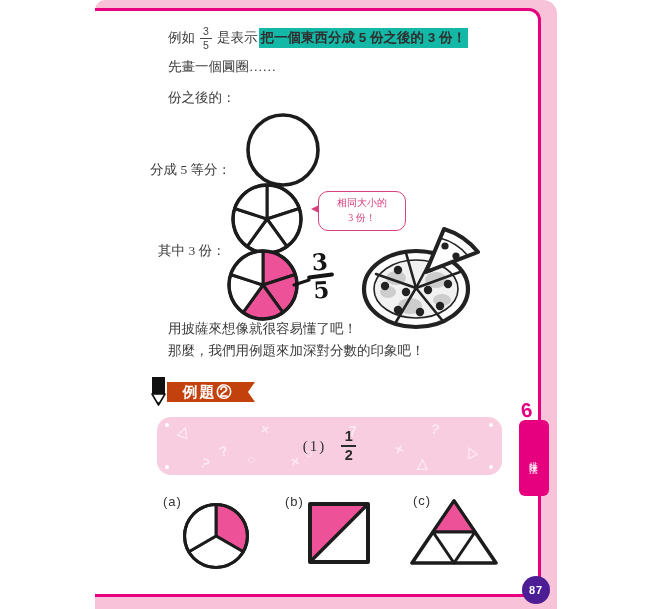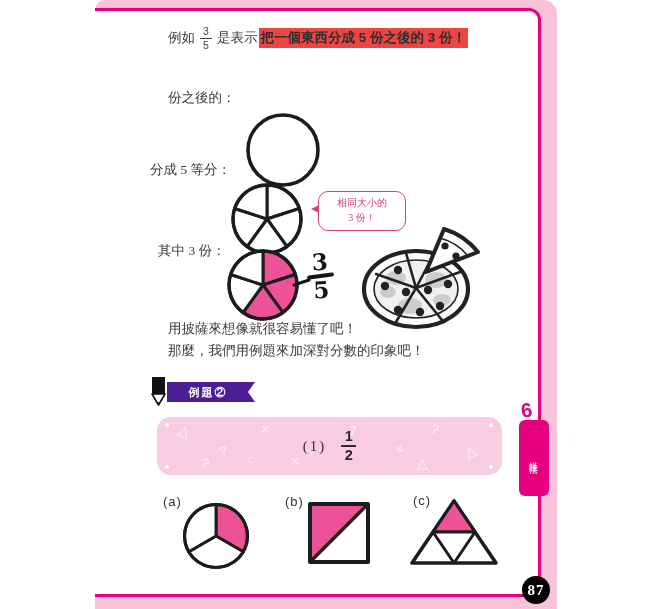--- a/index.html
+++ b/index.html
@@ -8,21 +8,21 @@
 
   
   .band { position:absolute; left:95px; top:0; width:462px; height:609px;
           background:#f8c3d8; border-radius:10px 14px 0 0; }
   .page { position:absolute; left:95px; top:8px; width:446px; height:589px;
           background:#ffffff; border:3px solid #e60080; border-left:none;
           border-radius:0 12px 12px 0; }
 
   .abs { position:absolute; }
   .txt { color:#3b3b3b; font-size:13.5px; white-space:nowrap; }
-  .hl  { background:#ef4444; font-family:"Liberation Sans", sans-serif; font-weight:bold; color:#2f2f2f; padding:1px 2px; }
+  .hl  { background:#14b8a6; font-family:"Liberation Sans", sans-serif; font-weight:bold; color:#2f2f2f; padding:1px 2px; }
 
   .frac { display:inline-flex; flex-direction:column; align-items:center; line-height:1; vertical-align:middle; }
   .frac .n, .frac .d { font-family:"Liberation Sans", sans-serif; color:#444; font-size:10.5px; padding:1px 2px; }
   .frac .b { width:12px; height:1.5px; background:#444; }
 
   .row { display:flex; align-items:center; gap:5px; }
 
   
   .bubble { position:absolute; left:318px; top:191px; width:88px; padding:4px 6px 5px;
             border:1.5px solid #d9407e; border-radius:10px; background:#fff;
@@ -33,24 +33,24 @@
 
   
   .bigfrac { position:absolute; left:307px; top:250px; display:flex; flex-direction:column;
              align-items:center; transform:rotate(-3deg); }
   .bigfrac .n, .bigfrac .d { font-family:"DejaVu Serif", serif; font-weight:900; font-size:23px; color:#151515; line-height:1.05; }
   .bigfrac .b { width:27px; height:3.5px; background:#151515; border-radius:2px; transform:rotate(-4deg); }
   .connector { position:absolute; left:292px; top:281px; width:19px; height:3px; background:#151515;
                border-radius:2px; transform:rotate(-18deg); }
 
   
-  .banner { position:absolute; left:167px; top:382px; width:88px; height:20px; background:#4c1d95;
+  .banner { position:absolute; left:167px; top:382px; width:88px; height:20px; background:#c2410c;
             clip-path:polygon(0 0, 100% 0, 92% 50%, 100% 100%, 0 100%);
             color:#fff; font-family:"Liberation Sans", sans-serif; font-weight:bold;
-            font-size:11px; letter-spacing:2px; display:flex; align-items:center; justify-content:center;
+            font-size:15px; letter-spacing:2px; display:flex; align-items:center; justify-content:center;
             padding-right:6px; }
   .instruction { position:absolute; left:262px; top:386px; font-size:12.5px; color:#333; white-space:nowrap; }
 
   
   .problem-box { position:absolute; left:157px; top:417px; width:345px; height:58px;
                  background:#f9cde0; border-radius:14px; overflow:hidden; }
   .problem-box .dot { position:absolute; width:4px; height:4px; border-radius:50%; background:#fff; }
   .pattern-glyph { position:absolute; color:rgba(255,255,255,0.55); font-family:"Liberation Sans", sans-serif;
                  font-weight:bold; font-size:14px; }
   .problem-content { position:absolute; inset:0; display:flex; align-items:center; justify-content:center; gap:15px; }
@@ -63,41 +63,42 @@
 
   
   .side-tab { position:absolute; left:519px; top:420px; width:30px; height:76px; background:#e60080;
               border-radius:6px; z-index:5; display:flex; align-items:center; justify-content:center; }
   .side-tab span { writing-mode:vertical-rl; color:#fff; font-size:8.5px; letter-spacing:2px;
               font-family:"Liberation Sans", sans-serif; }
   .chapter-num { position:absolute; left:521px; top:399px; z-index:6; color:#e60080;
               font-family:"Liberation Sans", sans-serif; font-weight:bold; font-size:20px;
               transform:rotate(-8deg); }
   .pagenum { position:absolute; left:522px; top:576px; width:28px; height:28px; border-radius:50%;
-             background:#000000; color:#fff; font-family:Liberation Serif, serif; font-weight:bold;
-             font-size:15px; display:flex; align-items:center; justify-content:center; z-index:6; letter-spacing:1px; }
+             background:#4c1d95; color:#fff; font-family:Liberation Sans, sans-serif; font-weight:bold;
+             font-size:11px; display:flex; align-items:center; justify-content:center; z-index:6; letter-spacing:1px; }
 </style>
 </head>
 <body>
 
 <div class="screen">
 
   <div class="band"></div>
   <div class="page"></div>
 
   <div class="abs row" style="left:168px; top:25px;">
     <span class="txt">例如</span>
     <span class="frac">
       <span class="n">3</span>
       <span class="b"></span>
       <span class="d">5</span>
     </span>
     <span class="txt">是表示</span>
     <span class="txt hl" style="margin-left:-4px;">把一個東西分成 5 份之後的 3 份！</span>
   </div>
+  <div class="abs txt" style="left:168px; top:58px;">先畫一個圓圈……</div>
 
   <div class="abs txt" style="left:168px; top:89px;">份之後的：</div>
   <svg class="abs" style="left:243px; top:110px;" width="80" height="80" viewBox="0 0 80 80">
     <circle cx="40" cy="40" r="35" fill="#fff" stroke="#1c1c1c" stroke-width="3.6"></circle>
   </svg>
 
   <div class="abs txt" style="left:150px; top:161px;">分成 5 等分：</div>
   <svg class="abs" style="left:227px; top:179px;" width="80" height="80" viewBox="0 0 80 80">
     <g fill="#fff" stroke="#1c1c1c" stroke-width="3" stroke-linejoin="round">
       <path d="M40 40 L40 6 A34 34 0 0 1 72.34 29.49 Z"></path>

